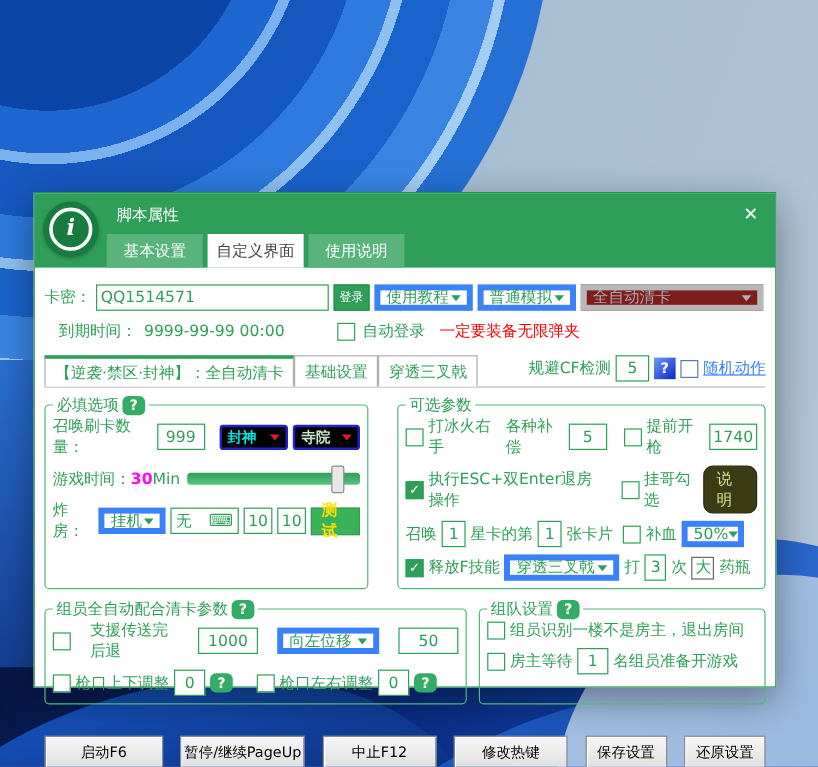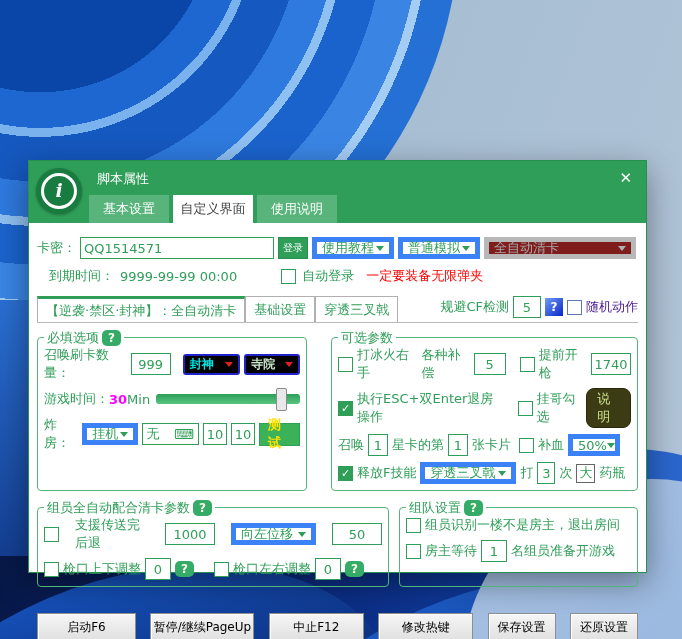--- a/index.html
+++ b/index.html
@@ -62,21 +62,21 @@
   .btn-login{background:#2f9e58;color:#fff;border:1px solid #27904f;height:22px;box-sizing:border-box;
     display:inline-flex;align-items:center;padding:0 4px;font-size:10px;cursor:pointer;}
   .cb{width:13px;height:13px;border:1px solid #2f9e58;background:#fff;display:inline-block;
     box-sizing:content-box;flex:none;cursor:pointer;text-align:center;}
   .cb span{display:none;}
   .cb.checked{background:#2f9e58;}
   .cb.checked span{display:block;color:#fff;font-size:11px;line-height:13px;font-weight:bold;}
   .cb.blue{border-color:#5a7ab0;}
   .red{color:#f00;}
   .mag{color:#f0f;font-weight:bold;}
-  .blue{color:#4c1d95;}
+  .blue{color:#3b82f6;text-decoration:underline;}
 
   .subtabs{display:flex;align-items:flex-end;margin-top:10px;border-bottom:1px solid #b9b9b9;height:27px;}
   .stab{height:26px;box-sizing:border-box;border:1px solid #b0b0b0;border-bottom:none;background:#fff;
     color:#2f9e58;display:flex;align-items:center;padding:0 8px;font-size:13px;cursor:pointer;}
   .stab.active{border-top:3px solid #2f9e58;}
   .cf-cluster{margin-left:auto;display:flex;align-items:center;gap:4px;padding-bottom:4px;}
   .qblue{width:18px;height:18px;background:linear-gradient(135deg,#6f9df5,#0726c8);color:#fff;
     display:flex;align-items:center;justify-content:center;font-weight:bold;font-size:12px;cursor:pointer;}
 
   .group{position:relative;border:1px solid #53b578;border-radius:4px;padding:8px 6px 6px 6px;box-sizing:border-box;}

